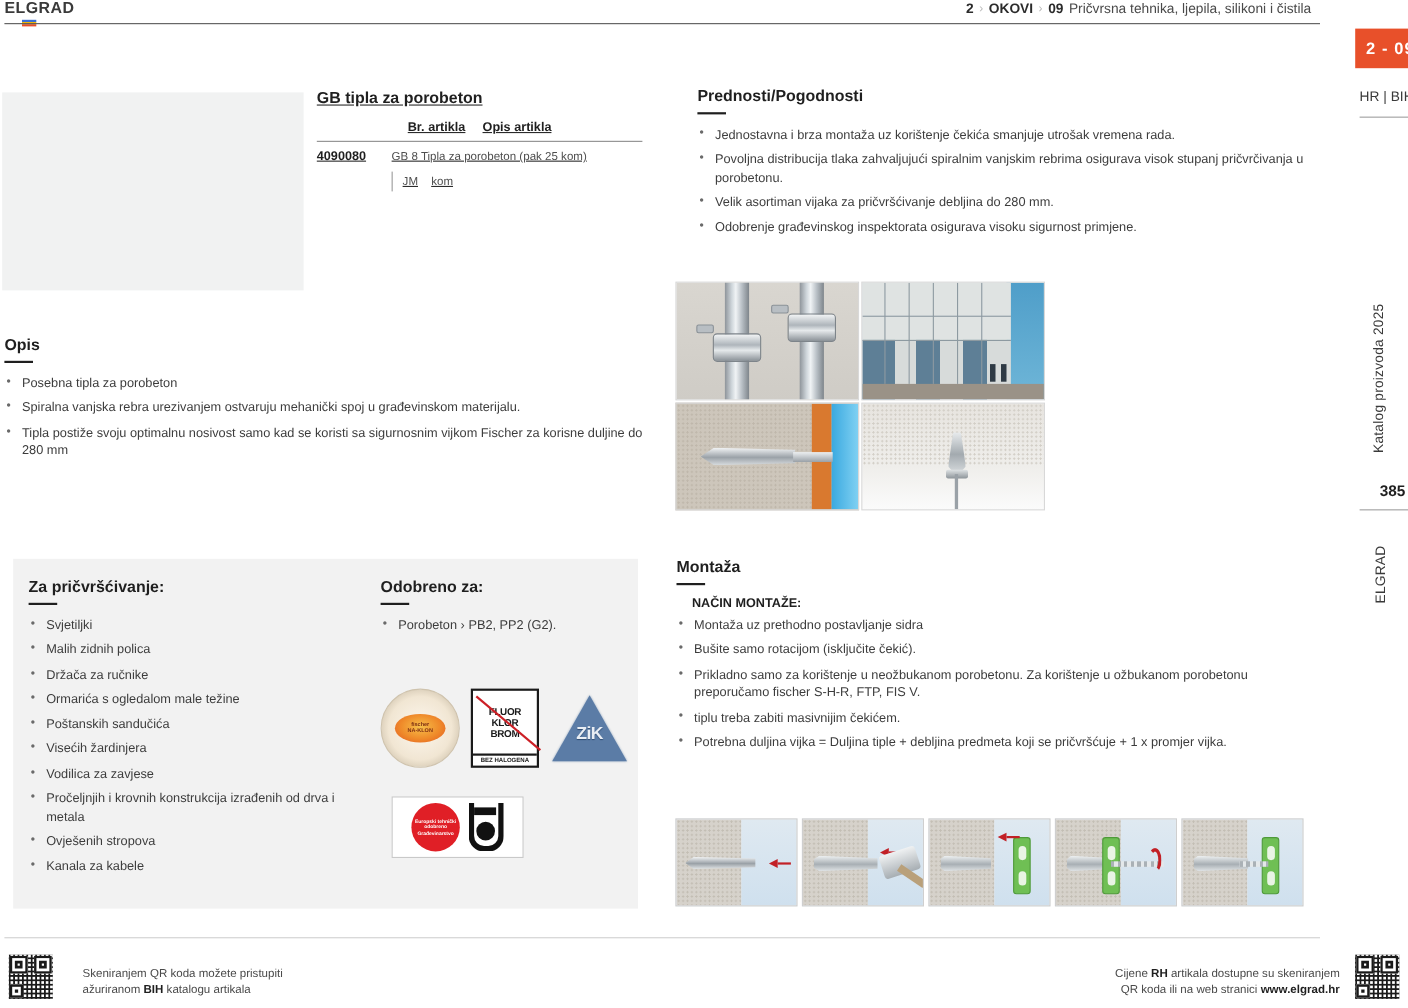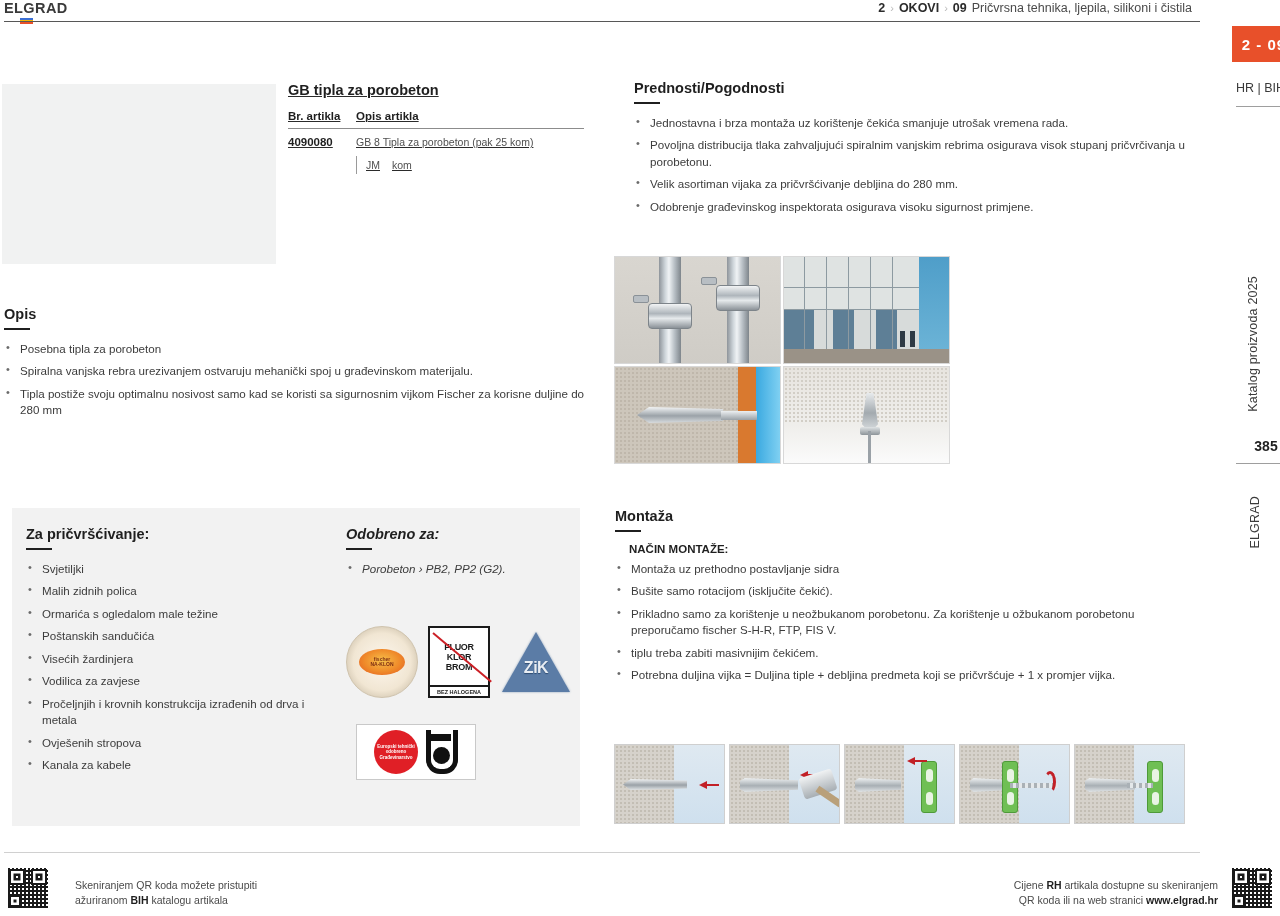--- a/index.html
+++ b/index.html
@@ -64,21 +64,21 @@
   .v-brand { position: absolute; left: 32px; top: 470px; font-weight: normal; }
 
   
   .prod-img {
     position: absolute; left: 2px; top: 84px; width: 274px; height: 180px;
     background: #f1f2f2;
   }
 
   .prod-table { position: absolute; left: 288px; top: 82px; width: 296px; text-decoration: underline; }
   .prod-title { font-size: 14.5px; font-weight: bold; color: #1f1f1f; margin-bottom: 12px; }
-  .pt-head { display: flex; font-size: 11.5px; font-weight: bold; color: #1f1f1f; padding-bottom: 6px; }
+  .pt-head { display: flex; font-size: 11.5px; font-weight: bold; color: #1f1f1f; padding-bottom: 6px; justify-content: center; }
   .pt-head .c1 { width: 68px; }
   .pt-rule { height: 1px; background: #8c8c8c; width: 296px; }
   .pt-row { display: flex; padding-top: 7px; }
   .pt-row .c1 { width: 68px; font-size: 11.5px; font-weight: bold; color: #1f1f1f; }
   .pt-row .c2 { font-size: 10.5px; color: #4f4f4f; }
   .pt-sub {
     margin-left: 68px; margin-top: 8px; padding-left: 9px;
     border-left: 1px solid #9a9a9a; font-size: 10.5px; color: #4f4f4f;
     display: flex; gap: 12px; height: 18px; align-items: center;
   }
@@ -167,21 +167,21 @@
   .p4 .rod { position:absolute; left:84px; top:64px; width:3px; height:32px; background:#9aa1a7; }
   .p4 .nut { position:absolute; left:76px; top:60px; width:20px; height:8px;
     background:linear-gradient(180deg,#dfe3e5,#8d9499); border-radius:2px; }
 
   
   .gray-panel {
     position: absolute; left: 12px; top: 508px; width: 568px; height: 318px;
     background: #f2f2f2;
   }
   .gp-left { position: absolute; left: 14px; top: 18px; width: 300px; }
-  .gp-right { position: absolute; left: 334px; top: 18px; width: 220px; font-style: italic; }
+  .gp-right { position: absolute; left: 334px; top: 18px; width: 220px; }
 
   
   .cert-row { position: absolute; left: 334px; top: 118px; display: flex; align-items: center; gap: 10px; }
   .cert { position: relative; }
 
   .cert-seal { width: 72px; height: 72px; border-radius: 50%;
     background: radial-gradient(circle at 50% 50%, #fdf7ee 0%, #f1e6d3 58%, #d9cdb8 75%, #efe7da 100%);
     border: 1px solid #cfc3ad; display:flex; align-items:center; justify-content:center; }
   .cert-seal .inner { width: 46px; height: 26px; border-radius: 50%;
     background: radial-gradient(ellipse at 50% 45%, #f6c04a 0%, #ef8a2a 55%, #e2571f 100%);
@@ -401,20 +401,21 @@
     </div>
   </div>
 
   <div class="gray-panel">
     <div class="gp-left">
       <div class="sec-title">Za pričvršćivanje:</div>
       <div class="sec-underline"></div>
       <ul class="bul">
         <li>Svjetiljki</li>
         <li>Malih zidnih polica</li>
+        <li>Držača za ručnike</li>
         <li>Ormarića s ogledalom male težine</li>
         <li>Poštanskih sandučića</li>
         <li>Visećih žardinjera</li>
         <li>Vodilica za zavjese</li>
         <li>Pročeljnjih i krovnih konstrukcija izrađenih od drva i metala</li>
         <li>Ovješenih stropova</li>
         <li>Kanala za kabele</li>
       </ul>
     </div>
 

